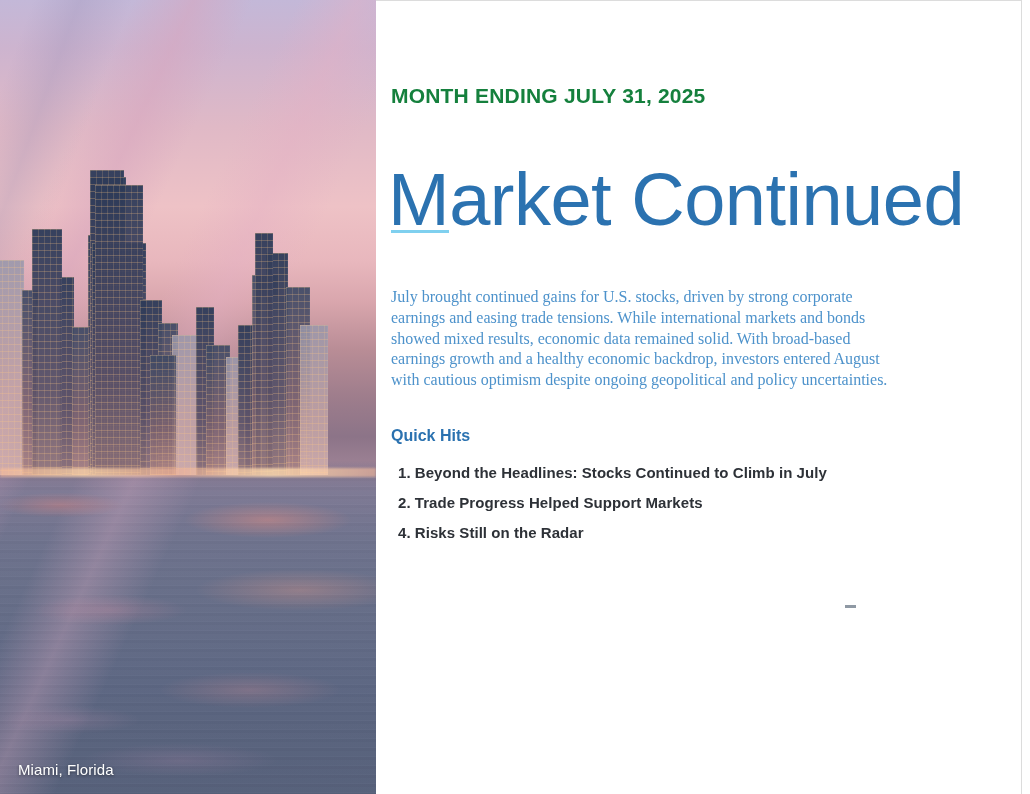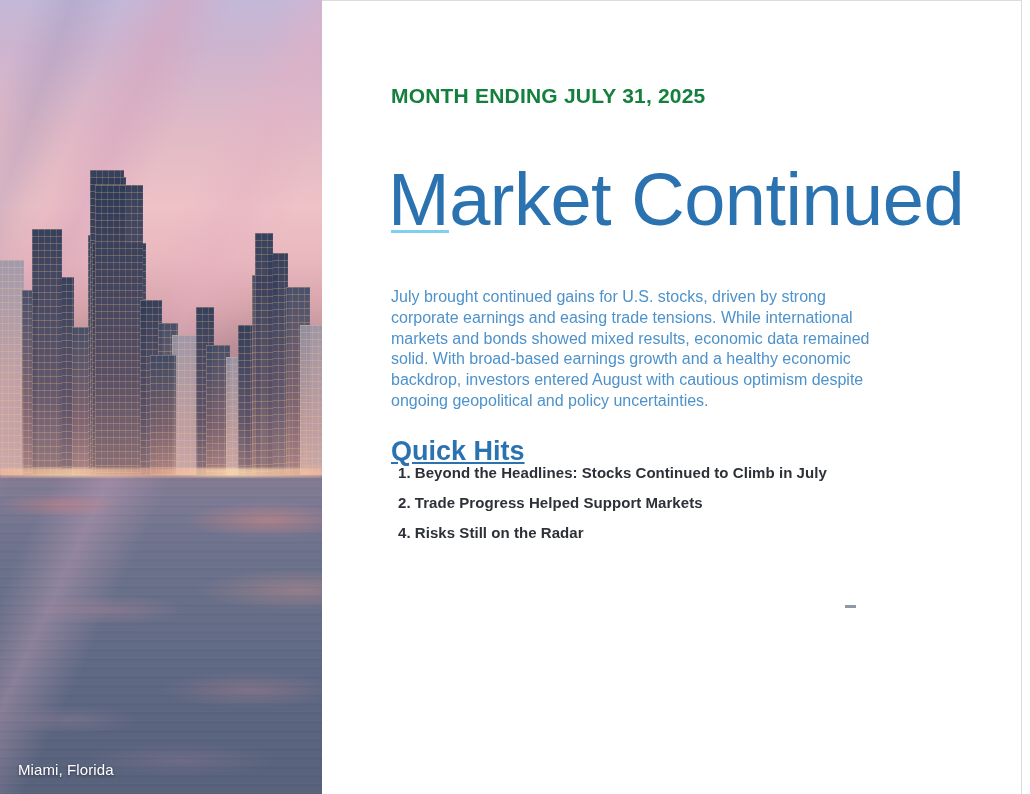--- a/index.html
+++ b/index.html
@@ -37,21 +37,21 @@
     width: 1px;
     height: 794px;
     background: #dcdcdc;
   }
 
   
   .photo-panel {
     position: absolute;
     left: 0;
     top: 0;
-    width: 322px;
+    width: 376px;
     height: 794px;
     overflow: hidden;
   }
   .photo {
     position: absolute;
     inset: 0;
     background:
       
       linear-gradient(to bottom,
         rgba(0,0,0,0) 0%, rgba(0,0,0,0) 58%,
@@ -190,29 +190,29 @@
     background: #7fd0ef;
   }
   .intro {
     position: absolute;
     left: 69px;
     top: 271px;
     width: 500px;
     font-size: 16px;
     line-height: 1.30;
     color: #4d92cb;
+    font-family: Liberation Serif, serif;
   }
   .section-title {
     position: absolute;
     left: 69px;
     top: 414px;
-    font-size: 27px;
+    font-size: 16px;
     font-weight: bold;
     color: #2b72b0;
-    text-decoration: underline;
   }
   .hits {
     position: absolute;
     left: 69px;
     top: 457px;
     width: 520px;
     margin: 7px;
     padding: 0;
     list-style: none;
   }

